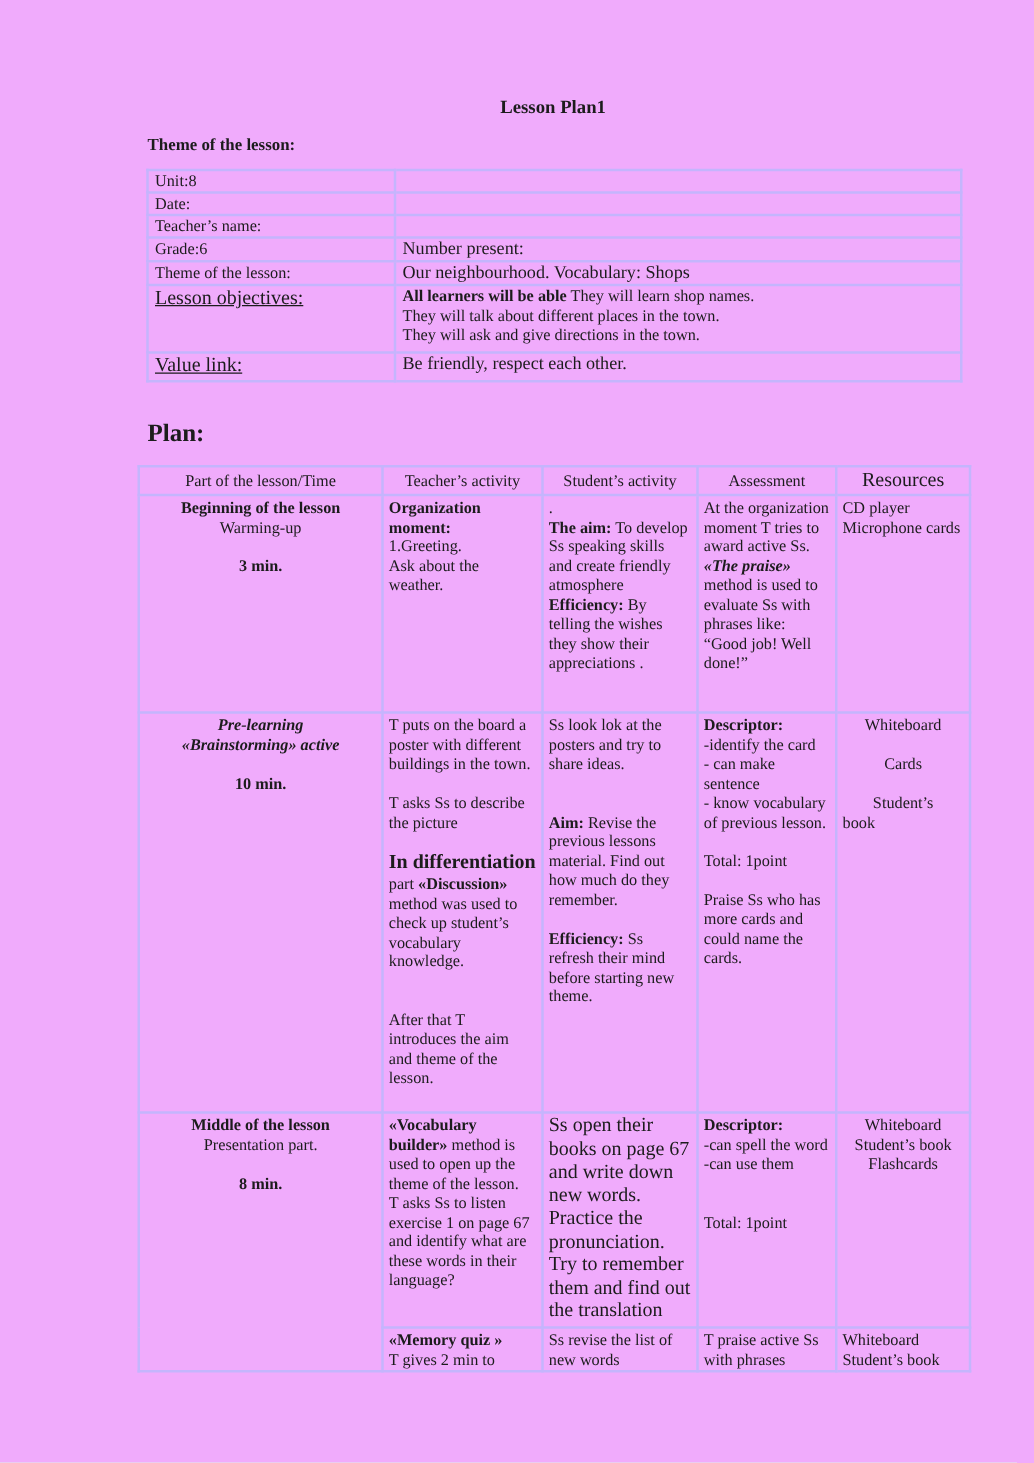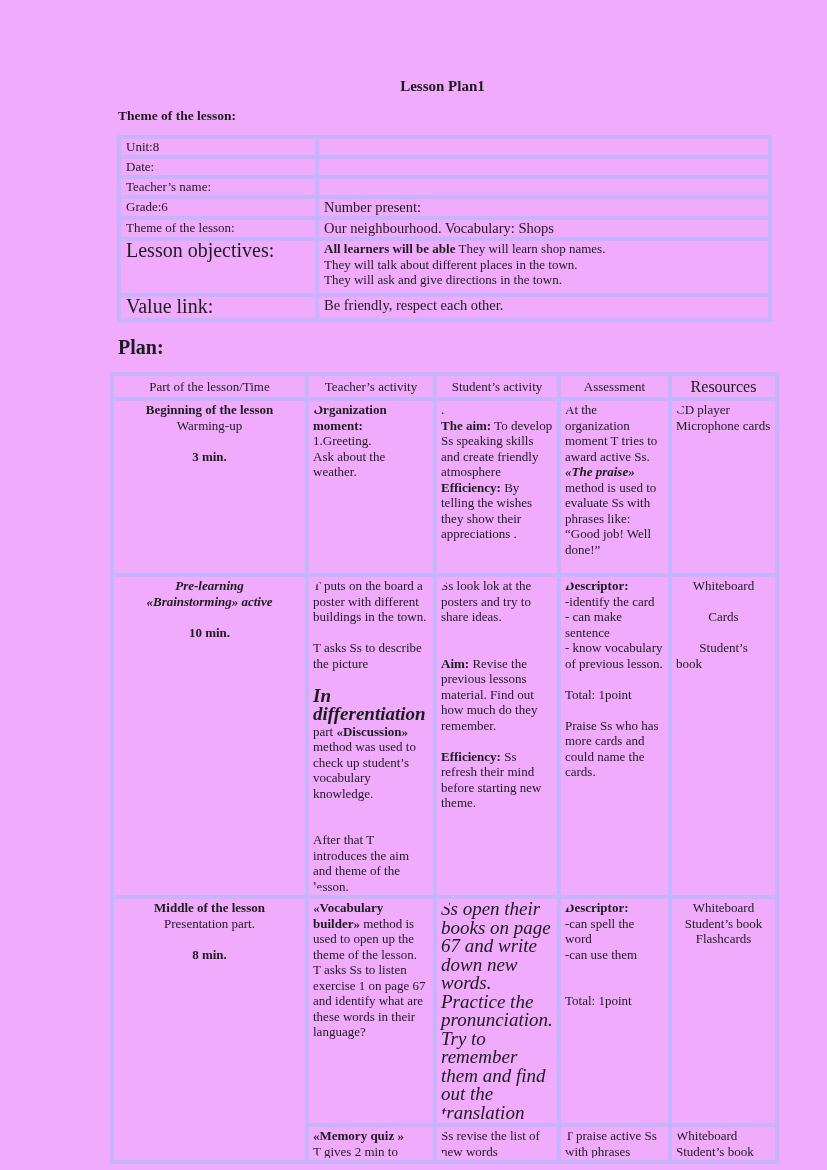--- a/index.html
+++ b/index.html
@@ -7,45 +7,45 @@
     position:relative;width:827px;height:1170px;background:#f0abfc;
     font-family:"Liberation Serif","DejaVu Serif",serif;color:#1c1c1c;
     overflow:hidden;margin:0 auto;
   }
   .doc-title{position:absolute;left:110px;top:78px;width:665px;text-align:center;
     font-weight:700;font-size:15px;}
   .sec-heading{position:absolute;font-weight:700;}
   .theme-heading{left:118px;top:108px;font-size:13.5px;}
   .plan-heading{left:118px;top:336px;font-size:20px;}
   table{border-collapse:collapse;table-layout:fixed;}
-  td,th{border:4px solid #c4b5fd;vertical-align:top;padding:0 4px;overflow:hidden;
+  td,th{border:2px solid #c4b5fd;vertical-align:top;padding:0 4px;overflow:hidden;
     font-weight:400;text-align:left;}
   .info-table{position:absolute;left:117px;top:135px;width:651px;}
   .info-table td{font-size:13px;line-height:15.5px;padding-left:5px;}
   .info-table .fs-md{font-size:14.5px;line-height:17px;}
-  .info-table .fs-lg{font-size:20px;line-height:19px;}
+  .info-table .fs-lg{font-size:16px;line-height:19px;text-decoration:underline;}
   .ir-s td{height:16px;}
   .ir-g td{height:17px;}
   .ir-obj td{height:34px;}
   .ir-lo td{height:52px;}
   .ir-vl td{height:21px;}
   .rel{position:relative;}
   .absent-span{position:absolute;left:243px;top:16px;}
   .plan-table{position:absolute;left:110px;top:372px;width:665px;}
   .plan-table th{font-size:13px;text-align:center;vertical-align:middle;height:21px;}
   .plan-table th.fs-lg{font-size:16px;}
-  .plan-table td{font-size:13px;line-height:15.5px;padding:1px 4px;border-radius:23px;}
+  .plan-table td{font-size:13px;line-height:15.5px;padding:1px 4px;}
   .pr1 td{height:170px;}
   .pr2 td{height:316px;}
   .pr3 td{height:168px;}
   .pr4 td{height:31px;}
   .para{min-height:15.5px;}
   .b{font-weight:700;}
   .i{font-style:italic;}
-  .lg{font-size:19px;line-height:18.5px;font-style:italic;}
+  .lg{font-size:16px;line-height:18.5px;}
   .tc{text-align:center;}
 </style>
 </head>
 <body>
 
 <div class="page">
 
   <div class="doc-title">Lesson Plan1</div>
 
   <div class="sec-heading theme-heading">Theme of the lesson:</div>

